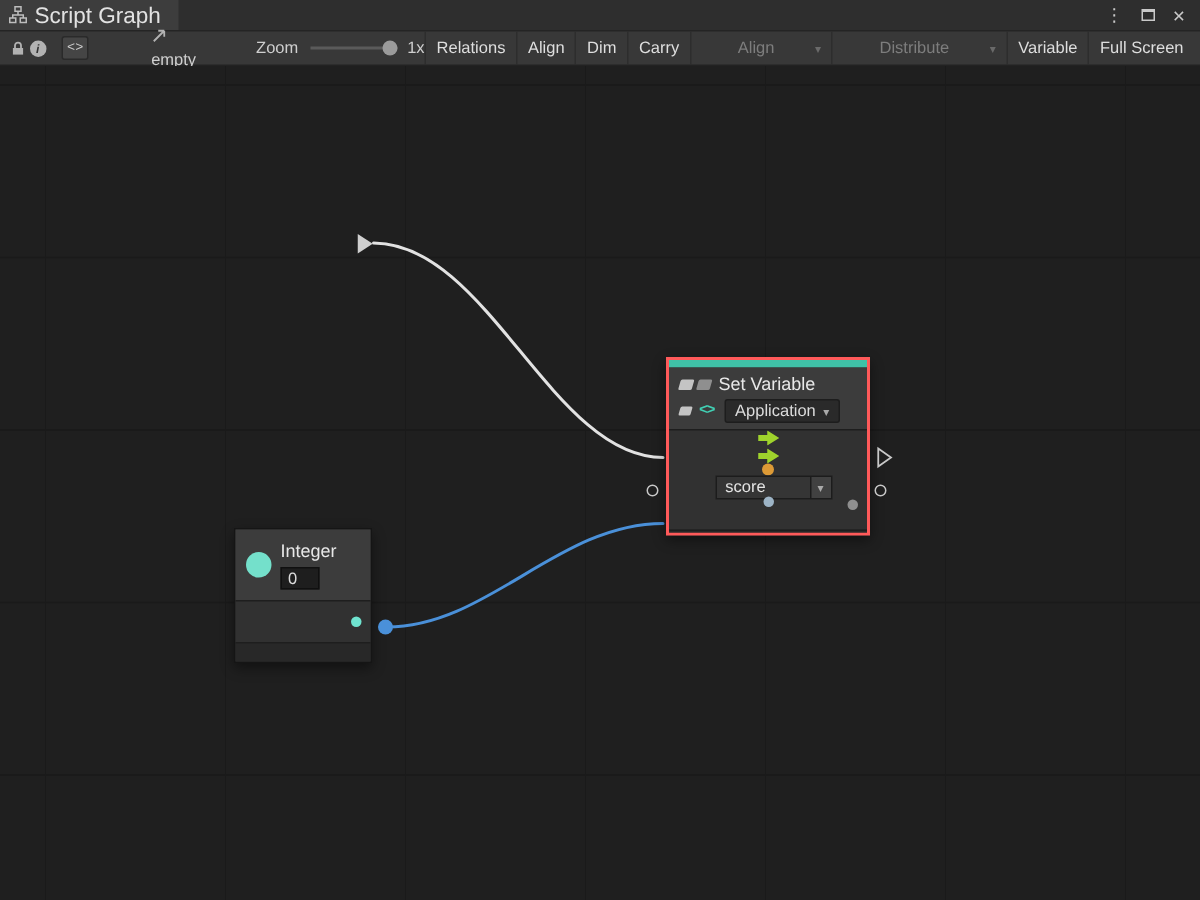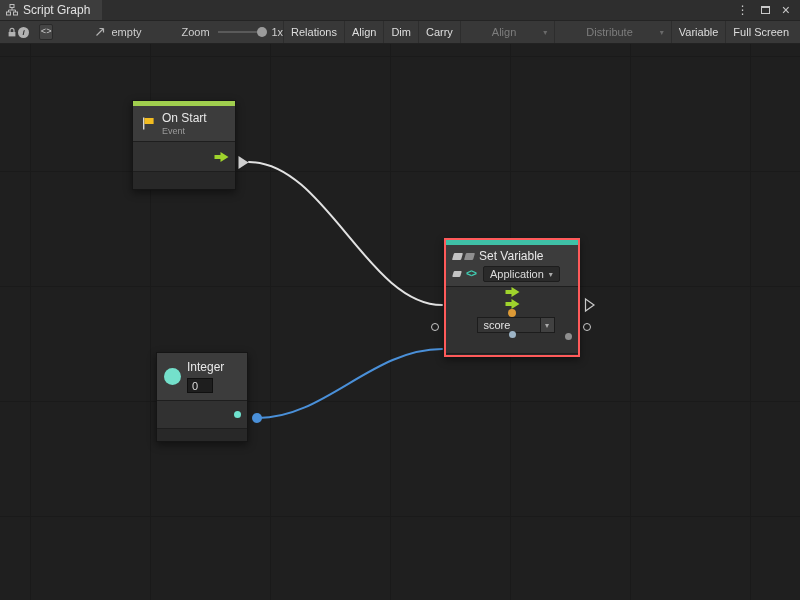--- a/index.html
+++ b/index.html
@@ -3,33 +3,33 @@
 <meta charset="utf-8">
 <style>
   * { margin:0; padding:0; box-sizing:border-box; }
   html,body { width:800px; height:600px; overflow:hidden; }
   body { font-family:"Liberation Sans","DejaVu Sans",sans-serif; font-size:11px; color:#d8d8d8; background:#1f1f1f; }
 
   .window { width:800px; height:600px; display:flex; flex-direction:column; }
 
   
   .titlebar { height:21px; background:#2e2e2e; display:flex; align-items:stretch; border-bottom:1px solid #242424; }
-  .tab { display:flex; align-items:center; gap:5px; padding:0 12px 0 6px; background:#3d3d3d; font-size:12px; color:#e2e2e2; }
+  .tab { display:flex; align-items:center; gap:5px; padding:0 12px 0 6px; background:#3d3d3d; font-size:15px; color:#e2e2e2; }
   .tab-icon { width:12px; height:12px; }
   .titlebar-controls { margin-left:auto; display:flex; align-items:center; gap:12px; padding-right:10px; color:#c9c9c9; }
   .tb-btn { cursor:default; font-size:12px; line-height:1; }
   .maxbox { display:inline-block; width:9px; height:8px; border:1px solid #c9c9c9; border-top-width:2px; }
   .close-glyph { font-size:14px; }
 
   
   .toolbar { height:23px; background:#383838; border-bottom:1px solid #222; display:flex; align-items:center; padding:0 4px 0 6px; }
   .icon-btn { display:flex; align-items:center; justify-content:center; width:20px; height:18px; }
   .info-circle { display:inline-flex; width:11px; height:11px; border-radius:50%; background:#b2b2b2; color:#333; font-size:8px; font-weight:bold; align-items:center; justify-content:center; font-style:italic; }
   .code-btn { display:flex; align-items:center; justify-content:center; width:26px; height:16px; margin-left:10px; background:#454545; border:1px solid #2a2a2a; border-radius:2px; color:#cfcfcf; font-family:"Liberation Mono","DejaVu Sans Mono",monospace; font-size:9px; }
-  .sel { display:flex; align-items:flex-start; gap:5px; margin-left:42px; color:#cfcfcf; }
+  .sel { display:flex; align-items:flex-start; gap:5px; margin-left:42px; color:#cfcfcf;flex-direction:column; }
   .zoom-label { margin-left:40px; color:#cfcfcf; }
   .slider { position:relative; width:92px; height:14px; margin-left:8px; }
   .slider .track { position:absolute; left:0; right:0; top:6px; height:2px; background:#5a5a5a; }
   .slider .knob { position:absolute; top:2px; left:82%; width:10px; height:10px; border-radius:50%; background:#9b9b9b; }
   .zoom-value { margin-left:6px; color:#cfcfcf; }
   .tb-right { margin-left:auto; display:flex; align-items:stretch; height:100%;text-align:center; }
   .tbtn { display:flex; align-items:center; gap:3px; padding:0 7px; border-left:1px solid #2d2d2d; color:#dedede; white-space:nowrap; }
   .tbtn.disabled { color:#7d7d7d; }
   .tbtn.disabled span { color:#7d7d7d;margin-left:24px; }
   .caret { font-size:8px; color:#aaa; }
@@ -171,41 +171,20 @@
     </div>
   </div>
 
   <div class="canvas">
 
     <svg class="wires">
       <path d="M 249 118 C 325 118 368 261 442 261" fill="none" stroke="#e2e2e2" stroke-width="2" stroke-linecap="round"></path>
       <path d="M 258 374 C 325 374 372 305 442 305" fill="none" stroke="#4a90d9" stroke-width="2" stroke-linecap="round"></path>
     </svg>
 
-    <div class="node on-start" style="left:132px; top:56px; width:104px; height:90px;">
-      <div class="strip" style="background:#a0ce4e"></div>
-      <div class="nhead">
-        <svg width="16" height="15" viewBox="0 0 16 15">
-          <rect x="3" y="1.5" width="1.4" height="12" fill="#d6d6d6"></rect>
-          <path d="M4.4 2 h9.2 v6 H4.4 Z" fill="#f2bc20"></path>
-        </svg>
-        <div>
-          <div class="ntitle">On Start</div>
-          <div class="nsub">Event</div>
-        </div>
-      </div>
-      <div class="nbody">
-        <div class="prow right">
-          <svg class="flow-arrow" viewBox="0 0 14 10">
-            <path d="M0 3 h6 V0 l8 5 -8 5 V7 H0 Z" fill="#9fd32c"></path>
-          </svg>
-        </div>
-      </div>
-      <div class="nfoot"></div>
-    </div>
 
     <div class="node selected set-variable" style="left:444px; top:194px; width:136px; height:119px;">
       <div class="strip" style="background:#3fc1a7"></div>
       <div class="nhead col">
         <div class="hrow">
           <span class="pgram"></span>
             <span class="pgram d2"></span>
           <span class="ntitle">Set Variable</span>
         </div>
         <div class="hrow">

